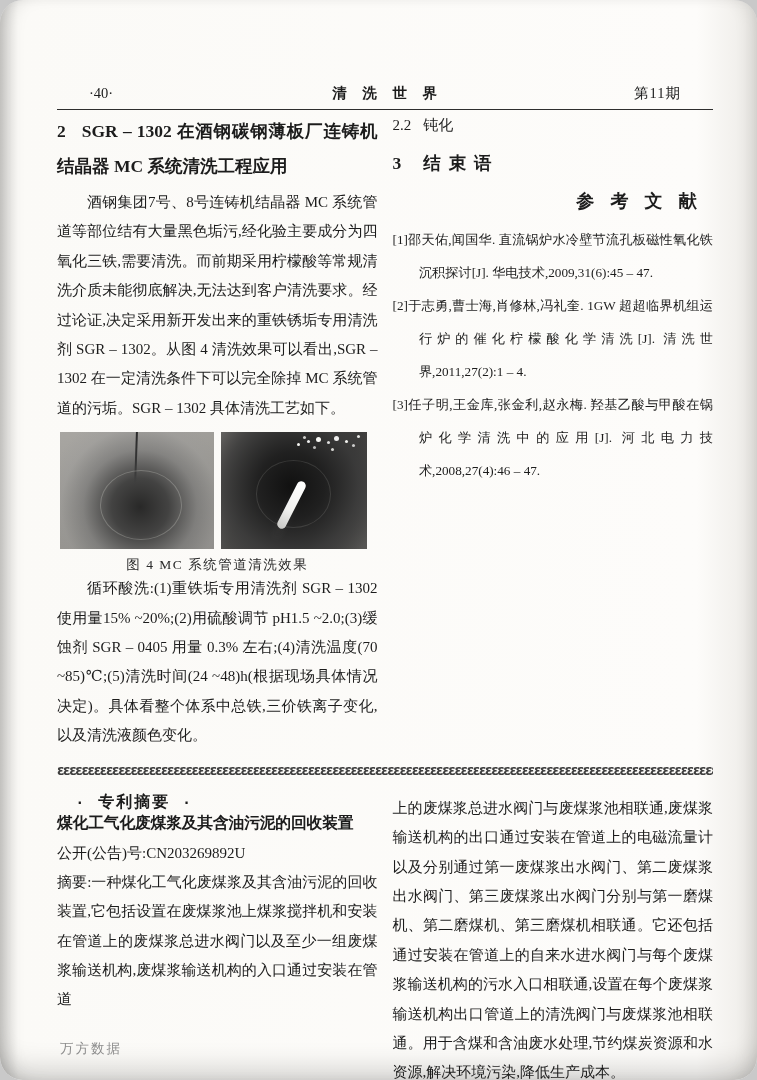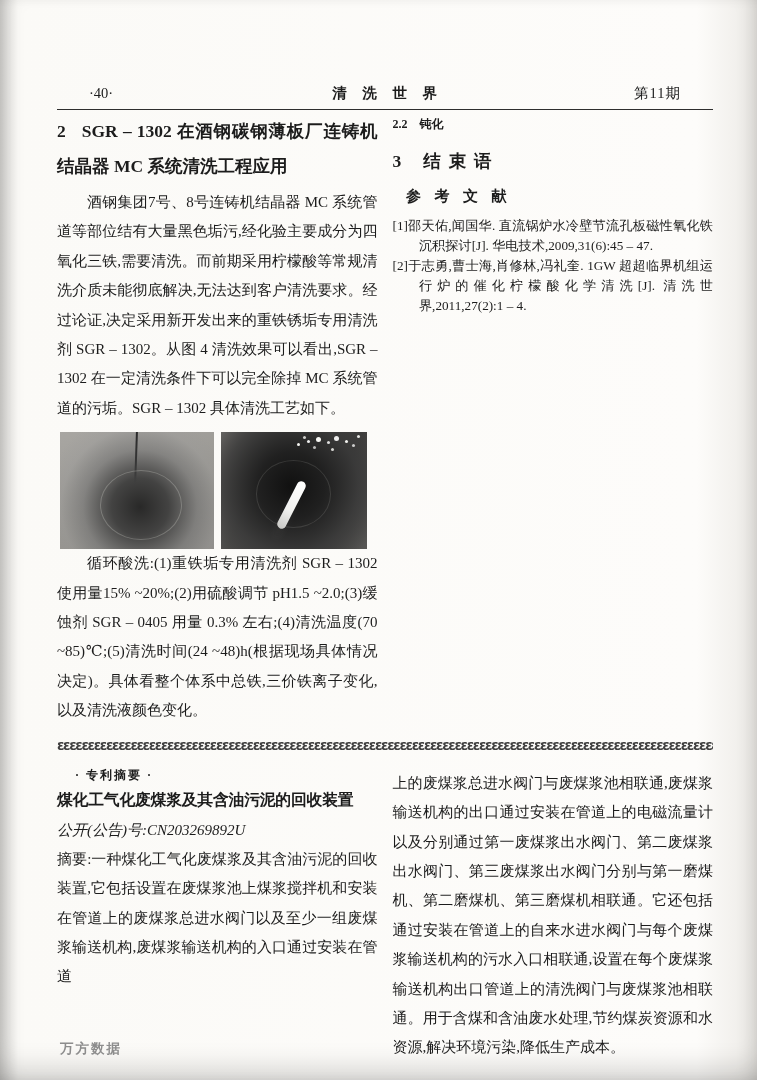--- a/index.html
+++ b/index.html
@@ -7,37 +7,38 @@
     width:757px;height:1080px;
     background:#c9c9c9;
     font-family:"Liberation Serif","DejaVu Serif",serif;
     color:#1c1c1c;
     -webkit-font-smoothing:antialiased;
   }
   .page{
     position:relative;width:757px;height:1080px;overflow:hidden;
     background:linear-gradient(90deg,#e3e2df 0,#fbfaf7 18px,#fdfcfa 92%,#eceae6 100%),#fdfcfa;
     box-shadow:inset 0 -26px 30px -18px rgba(0,0,0,.20), inset 16px 0 22px -14px rgba(0,0,0,.22), inset -14px 0 20px -12px rgba(0,0,0,.14);
+    border-radius:23px;
   }
   .content{position:absolute;left:57px;top:84px;width:656px;}
 
   
   .hdr{display:flex;justify-content:space-between;align-items:baseline;font-size:14.5px;padding:0 32px 0 32px;}
   .hdr .journal{letter-spacing:6px;font-weight:700;margin-left:28px;}
   .hdr .issue{letter-spacing:1px;}
   .hdr-rule{border:none;border-top:1.6px solid #2e2e2e;margin:6px 0 0 0;}
 
   
   .cols{display:flex;gap:15px;margin-top:2px;}
   .col{width:320.5px;}
 
   p.body{font-size:15px;line-height:29.4px;margin:0;text-align:justify;text-indent:2em;}
   .h2title{font-size:17.5px;line-height:35px;font-weight:700;margin:2px 0 4px 0;text-align:justify;}
   .h2title .num{margin-right:16px;}
-  .h-sub{font-size:12px;font-weight:700;margin:12px 0 3px 0;}
+  .h-sub{font-size:15px;font-weight:400;margin:12px 0 3px 0;}
   .h-sub .num{margin-right:12px;}
   .h3{font-size:17.5px;font-weight:700;margin:16px 0 14px 0;}
   .h3 .num{margin-right:22px;}
   .h3 .t{letter-spacing:.45em;}
 
   
   .figure{margin:9px 0 0 3px;display:flex;gap:7px;}
   .photo{height:117px;position:relative;overflow:hidden;}
   .photo-left{
     width:154px;
@@ -62,36 +63,36 @@
   }
   .photo-right .speckles{
     position:absolute;left:52%;top:9%;width:3px;height:3px;border-radius:50%;background:#f5f5f2;
     box-shadow:10px -3px 0 0 #eee, 20px -5px 0 1px #f8f8f5, 30px -2px 0 0 #ddd, 38px -6px 0 1px #eee,
                48px -3px 0 0 #f2f2ef, 55px 1px 0 0 #ccc, 16px 3px 0 0 #bbb, 34px 5px 0 0 #d5d5d2,
                60px -8px 0 0 #e8e8e5, 6px -7px 0 0 #cfcfcc;
   }
   .fig-caption{font-size:13.5px;letter-spacing:1.5px;text-align:center;margin:7px 0 0 0;color:#2a2a2a;}
 
   
-  .ref-head{font-size:15px;font-weight:700;text-align:left;letter-spacing:.9em;text-indent:.9em;margin:14px 0 10px 0;font-family:Liberation Mono, monospace;}
-  .ref{font-size:13.2px;line-height:20px;margin:0;text-align:justify;padding-left:2em;text-indent:-2em;}
+  .ref-head{font-size:18px;font-weight:700;text-align:right;letter-spacing:.9em;text-indent:.9em;margin:14px 0 10px 0;font-family:Liberation Mono, monospace;}
+  .ref{font-size:13.2px;line-height:33px;margin:0;text-align:justify;padding-left:2em;text-indent:-2em;}
 
   
   .chain{margin-top:13px;height:15px;overflow:hidden;white-space:nowrap;
     font-family:"DejaVu Sans",sans-serif;font-weight:700;font-size:13.5px;line-height:13px;
     letter-spacing:-1.4px;color:#3f3f3f;}
 
   
   .bottom{display:flex;gap:15px;margin-top:11px;}
-  .patent-head{font-size:12px;font-weight:700;margin:2px 0 6px 18px;letter-spacing:2px;}
+  .patent-head{font-size:16px;font-weight:700;margin:2px 0 0 18px;letter-spacing:2px;font-family:Liberation Mono, monospace;}
   .patent-title{font-size:15.8px;font-weight:700;margin:0 0 4px 0;letter-spacing:-.2px;white-space:nowrap;}
-  .meta{font-size:15px;line-height:30px;margin:0;text-align:justify;font-style:italic;}
+  .meta{font-size:15px;line-height:30px;margin:0;text-align:justify;}
   .abs{font-size:15px;line-height:29.4px;margin:0;text-align:justify;}
 
-  .watermark{position:absolute;left:60px;bottom:22px;font-size:13.5px;color:#8d8d8d;letter-spacing:2px;font-weight:bold;}
+  .watermark{position:absolute;left:60px;bottom:22px;font-size:13.5px;color:#8d8d8d;letter-spacing:2px;}
 </style>
 </head>
 <body>
 
 <div class="page">
   <div class="content">
 
     <div class="hdr">
       <span>·40·</span>
       <span class="journal">清 洗 世 界</span>
@@ -110,32 +111,34 @@
           <div class="photo photo-left">
             <div class="cable"></div>
             <div class="ring"></div>
           </div>
           <div class="photo photo-right">
             <div class="ring"></div>
             <div class="speckles"></div>
             <div class="streak"></div>
           </div>
         </div>
+        <p class="fig-caption">图 4   MC 系统管道清洗效果</p>
 
         <p class="body">循环酸洗:(1)重铁垢专用清洗剂 SGR – 1302 使用量15% ~20%;(2)用硫酸调节 pH1.5 ~2.0;(3)缓蚀剂 SGR – 0405 用量 0.3% 左右;(4)清洗温度(70 ~85)℃;(5)清洗时间(24 ~48)h(根据现场具体情况决定)。具体看整个体系中总铁,三价铁离子变化,以及清洗液颜色变化。</p>
       </div>
 
       <div class="col">
         <p class="h-sub" style="margin-top:4px"><span class="num">2.2</span><span>钝化</span></p>
 
         <p class="h3"><span class="num">3</span><span class="t">结束语</span></p>
 
         <p class="ref-head">参考文献</p>
         <p class="ref">[1]邵天佑,闻国华. 直流锅炉水冷壁节流孔板磁性氧化铁沉积探讨[J]. 华电技术,2009,31(6):45 – 47.</p>
         <p class="ref">[2]于志勇,曹士海,肖修林,冯礼奎. 1GW 超超临界机组运行炉的催化柠檬酸化学清洗[J]. 清洗世界,2011,27(2):1 – 4.</p>
+        <p class="ref">[3]任子明,王金库,张金利,赵永梅. 羟基乙酸与甲酸在锅炉化学清洗中的应用[J]. 河北电力技术,2008,27(4):46 – 47.</p>
       </div>
     </div>
 
     <div class="chain">εεεεεεεεεεεεεεεεεεεεεεεεεεεεεεεεεεεεεεεεεεεεεεεεεεεεεεεεεεεεεεεεεεεεεεεεεεεεεεεεεεεεεεεεεεεεεεεεεεεεεεεεεεεεεεεεεεεεεεεεεε</div>
 
     <div class="bottom">
       <div class="col">
         <p class="patent-head">· 专利摘要 ·</p>
         <p class="patent-title">煤化工气化废煤浆及其含油污泥的回收装置</p>
         <p class="meta">公开(公告)号:CN203269892U</p>

